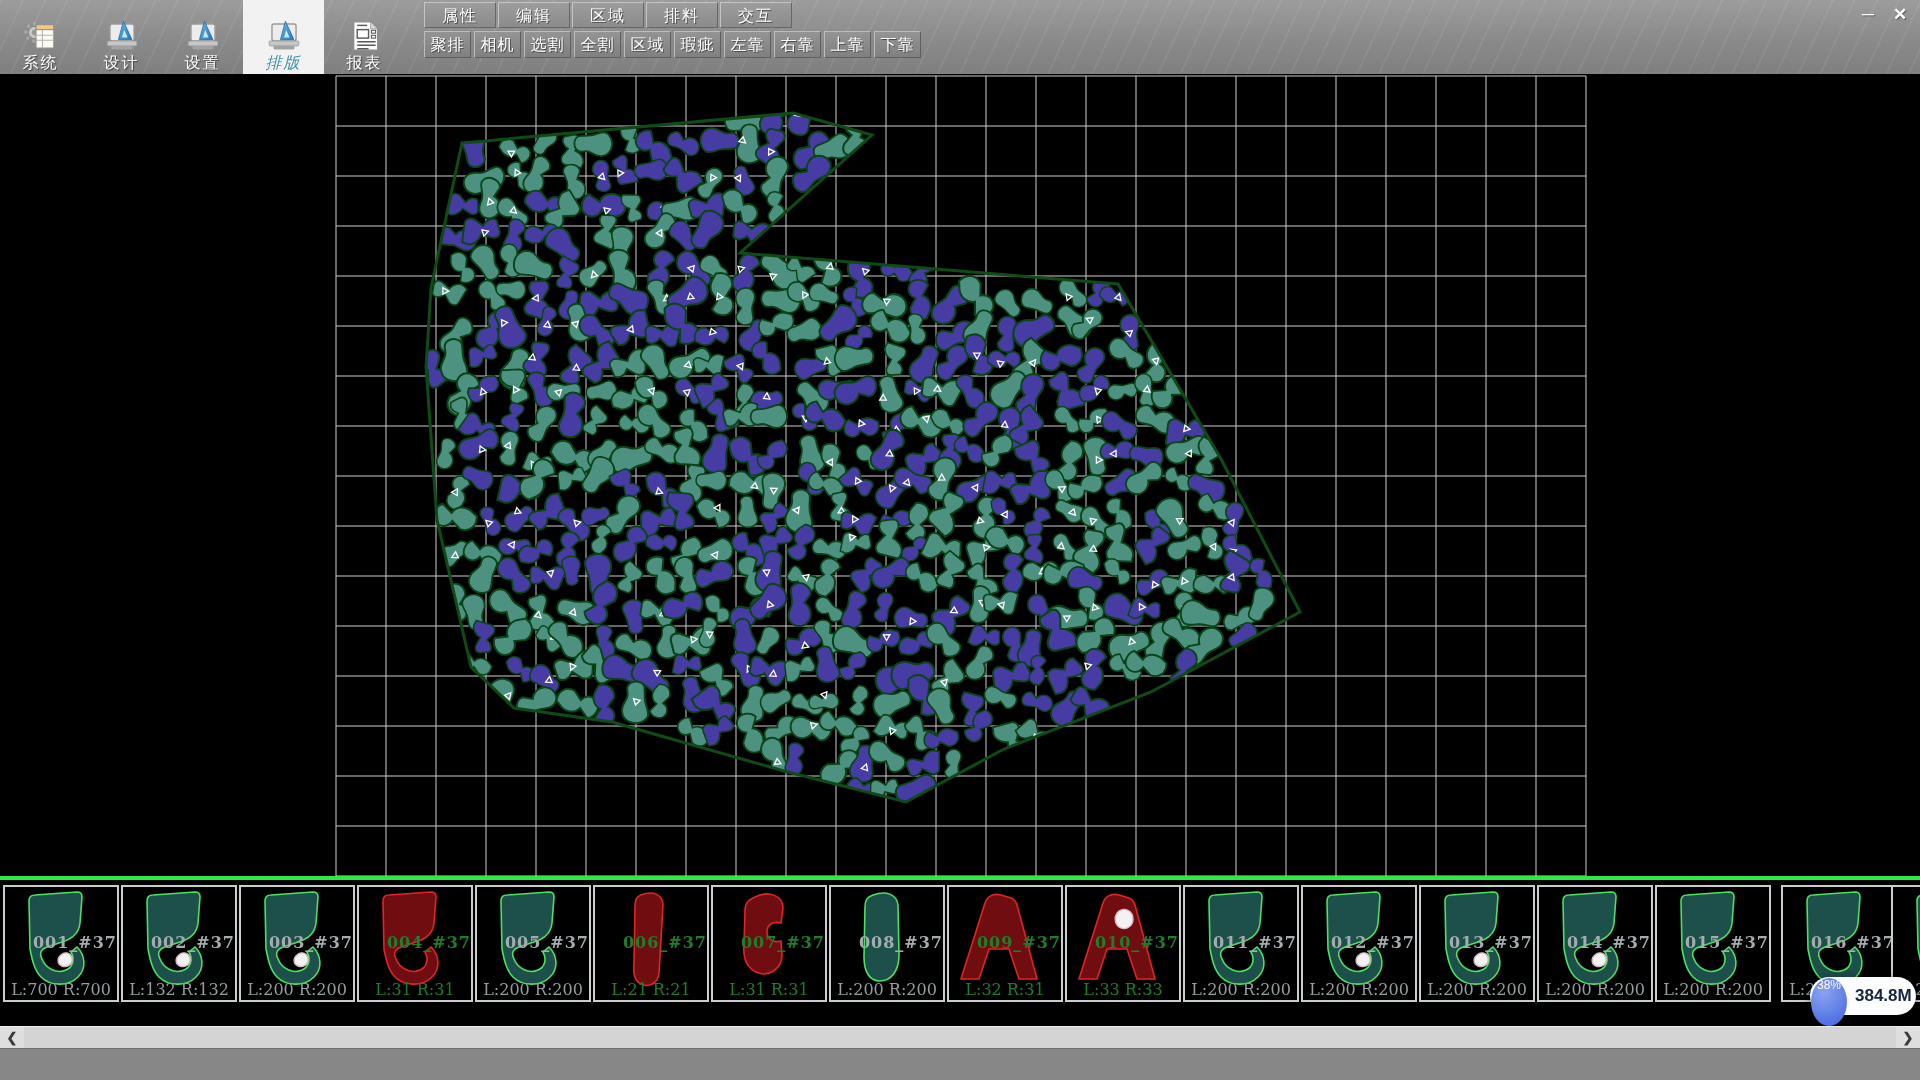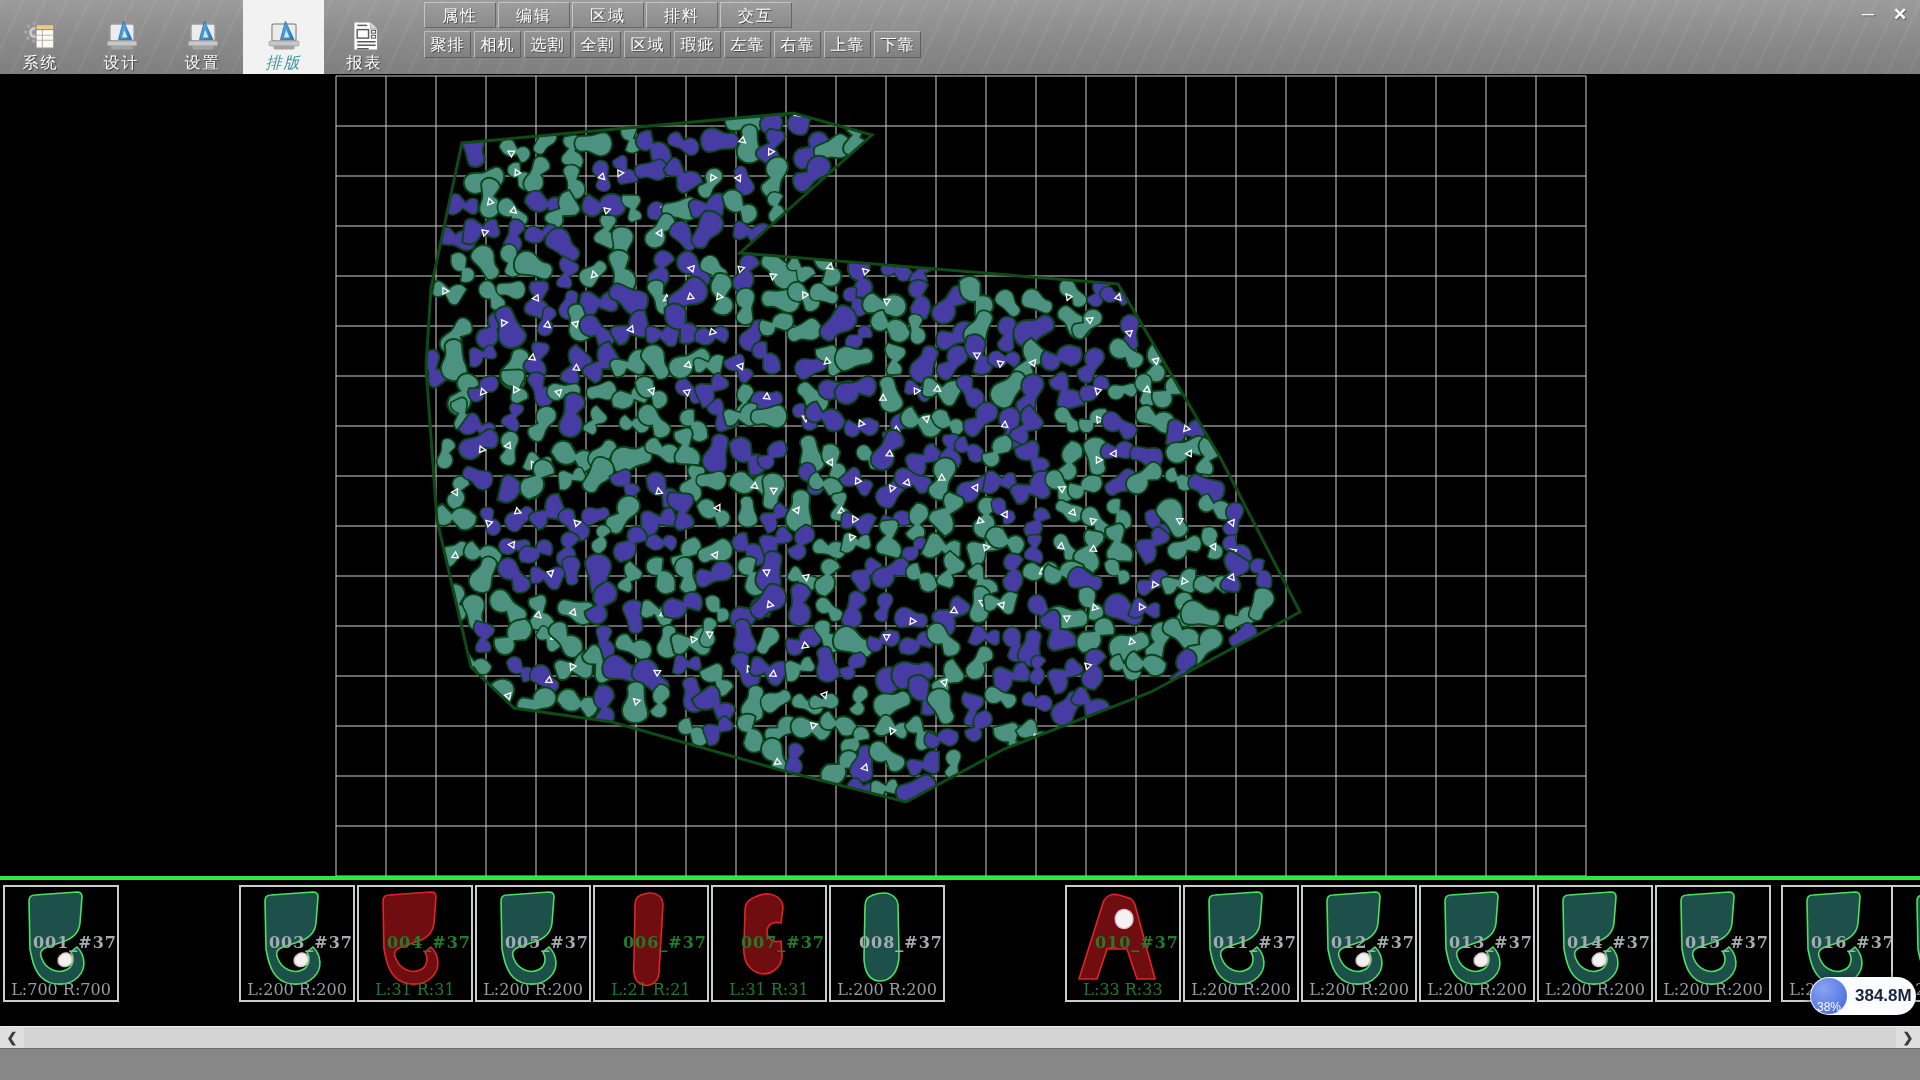--- a/index.html
+++ b/index.html
@@ -58,23 +58,23 @@
   .scroll-arrow{position:absolute;top:0;width:24px;height:22px;background:#dedede;
     color:#3c3c3c;font-size:13px;line-height:22px;text-align:center;font-weight:bold;cursor:pointer;}
   #arrow-left{left:0;}
   #arrow-right{right:0;}
   #statusbar{position:absolute;left:0;top:1048px;width:1920px;height:32px;background:#878787;
     border-top:1px solid #6f6f6f;box-sizing:border-box;}
 
   
   #badge{position:absolute;left:1810px;top:977px;width:106px;height:38px;background:#fbfdff;
     border-radius:20px;box-shadow:0 2px 8px rgba(0,0,0,.5);z-index:5;}
-  #badge-circle{position:absolute;left:1px;top:1px;width:36px;height:36px;border-radius:50%;
+  #badge-circle{position:absolute;left:1px;top:1px;width:36px;height:48px;border-radius:50%;
     background:radial-gradient(circle at 35% 30%,#8ba3f2,#5272e2 75%);color:#fff;font-size:12px;
-    display:flex;align-items:flex-end;justify-content:center;}
+    display:flex;align-items:flex-start;justify-content:center;}
   #badge-value{position:absolute;left:45px;top:0;height:38px;line-height:38px;
     font-size:17px;font-weight:bold;color:#17233f;}
 </style>
 </head>
 <body>
 
 <svg width="0" height="0" style="position:absolute" aria-hidden="true">
   <defs>
     <linearGradient id="gradBlue" x1="0" y1="0" x2="1" y2="1">
       <stop offset="0" stop-color="#6db9e8"></stop>
@@ -830,20 +830,28 @@
 
   <div id="thumbs">
       <div class="thumb-cell teal" style="left: 3px;">
         <svg class="thumb-shape" viewBox="0 0 112 113">
           <path d="M30,8 L72,5 C76,5 77,7 77,10 L75,36 C74,46 67,52 57,55 L42,60 C36,62 34,66 37,72 C41,82 52,87 61,83 C68,80 70,72 66,65 L72,60 C80,68 82,81 73,90 C63,100 45,99 36,90 C29,83 27,72 25,62 L24,14 C24,10 26,8 30,8 Z" fill="#1d4f4b" stroke="#4ae25f" stroke-width="1.6"></path>
           <path d="M56,68 C60,64 66,66 67,71 C68,77 63,81 57,79 C52,77 52,71 56,68 Z" fill="#f2f2f2" stroke="#e0b9c7" stroke-width="1.4"></path>
         </svg>
         <div class="thumb-name">001_#37</div>
         <div class="thumb-lr">L:700 R:700</div>
       </div>
+      <div class="thumb-cell teal" style="left: 121px;">
+        <svg class="thumb-shape" viewBox="0 0 112 113">
+          <path d="M30,8 L72,5 C76,5 77,7 77,10 L75,36 C74,46 67,52 57,55 L42,60 C36,62 34,66 37,72 C41,82 52,87 61,83 C68,80 70,72 66,65 L72,60 C80,68 82,81 73,90 C63,100 45,99 36,90 C29,83 27,72 25,62 L24,14 C24,10 26,8 30,8 Z" fill="#1d4f4b" stroke="#4ae25f" stroke-width="1.6"></path>
+          <path d="M56,68 C60,64 66,66 67,71 C68,77 63,81 57,79 C52,77 52,71 56,68 Z" fill="#f2f2f2" stroke="#e0b9c7" stroke-width="1.4"></path>
+        </svg>
+        <div class="thumb-name">002_#37</div>
+        <div class="thumb-lr">L:132 R:132</div>
+      </div>
       <div class="thumb-cell teal" style="left: 239px;">
         <svg class="thumb-shape" viewBox="0 0 112 113">
           <path d="M30,8 L72,5 C76,5 77,7 77,10 L75,36 C74,46 67,52 57,55 L42,60 C36,62 34,66 37,72 C41,82 52,87 61,83 C68,80 70,72 66,65 L72,60 C80,68 82,81 73,90 C63,100 45,99 36,90 C29,83 27,72 25,62 L24,14 C24,10 26,8 30,8 Z" fill="#1d4f4b" stroke="#4ae25f" stroke-width="1.6"></path>
           <path d="M56,68 C60,64 66,66 67,71 C68,77 63,81 57,79 C52,77 52,71 56,68 Z" fill="#f2f2f2" stroke="#e0b9c7" stroke-width="1.4"></path>
         </svg>
         <div class="thumb-name">003_#37</div>
         <div class="thumb-lr">L:200 R:200</div>
       </div>
       <div class="thumb-cell red" style="left: 357px;">
         <svg class="thumb-shape" viewBox="0 0 112 113">
@@ -872,20 +880,27 @@
         </svg>
         <div class="thumb-name">007_#37</div>
         <div class="thumb-lr">L:31 R:31</div>
       </div>
       <div class="thumb-cell teal" style="left: 829px;">
         <svg class="thumb-shape" viewBox="0 0 112 113">
           <path d="M42,8 C56,3 66,8 67,18 L68,68 C68,84 60,94 49,94 C38,94 33,84 33,70 L34,20 C34,13 36,10 42,8 Z" fill="#1d4f4b" stroke="#4ae25f" stroke-width="1.6"></path>
         </svg>
         <div class="thumb-name">008_#37</div>
         <div class="thumb-lr">L:200 R:200</div>
+      </div>
+      <div class="thumb-cell red" style="left: 947px;">
+        <svg class="thumb-shape" viewBox="0 0 112 113">
+          <path d="M12,92 L36,16 C38,9 45,6 52,8 L62,11 C65,12 67,15 68,18 L88,92 L70,92 L60,62 L40,62 L30,92 Z" fill="#6f0d10" stroke="#e02525" stroke-width="1.6"></path>
+        </svg>
+        <div class="thumb-name">009_#37</div>
+        <div class="thumb-lr">L:32 R:31</div>
       </div>
       <div class="thumb-cell red" style="left: 1065px;">
         <svg class="thumb-shape" viewBox="0 0 112 113">
           <path d="M12,92 L36,16 C38,9 45,6 52,8 L62,11 C65,12 67,15 68,18 L88,92 L70,92 L60,62 L40,62 L30,92 Z" fill="#6f0d10" stroke="#e02525" stroke-width="1.6"></path>
           <path d="M52,24 C58,20 66,24 66,32 C66,40 58,44 52,40 C47,36 47,28 52,24 Z" fill="#f2f2f2" stroke="#e0b9c7" stroke-width="1.4"></path>
         </svg>
         <div class="thumb-name">010_#37</div>
         <div class="thumb-lr">L:33 R:33</div>
       </div>
       <div class="thumb-cell teal" style="left: 1183px;">

